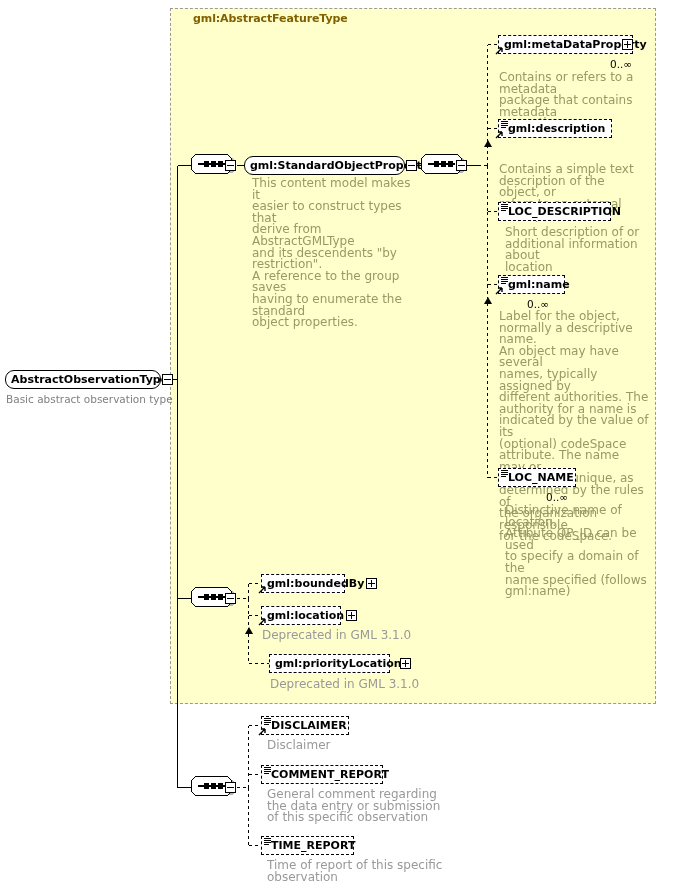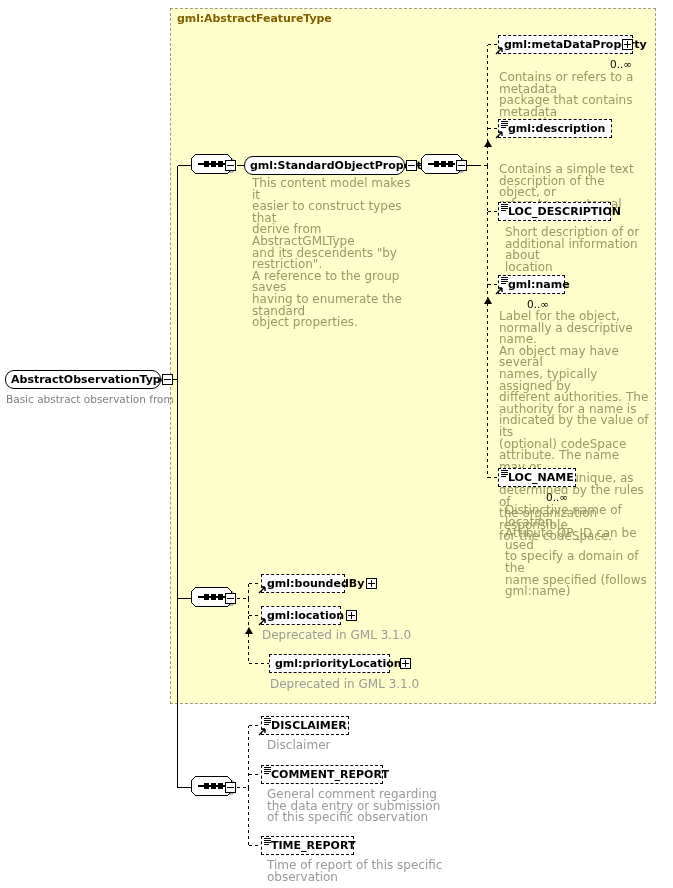--- a/index.html
+++ b/index.html
@@ -28,20 +28,21 @@
     border: 1px dashed #999999;
     box-sizing: border-box;
   }
   .panel-title {
     position: absolute;
     font-size: 11px;
     font-weight: bold;
     color: #806000;
     white-space: nowrap;
     letter-spacing: -0.1px;
+    margin-left: 16px;
   }
 
   
   svg.lines {
     position: absolute;
     left: 0; top: 0;
     width: 673px;
     height: 888px;
     pointer-events: none;
   }
@@ -231,21 +232,21 @@
       <path d="M 249 627 l 4 7 l -8 0 z"></path>
     </g>
   </svg>
 
   <div class="node solid rounded" style="left:5px; top:370px; width:156px;">
     <span class="label">AbstractObservationType</span>
   </div>
   <div class="ctrl" style="left:162px; top:374px;">
     <i class="h"></i>
   </div>
-  <div class="subtitle" style="left:6px; top:393px;">Basic abstract observation from</div>
+  <div class="subtitle" style="left:6px; top:393px;">Basic abstract observation type</div>
 
   <div class="seq" style="left:191px; top:154px;">
     <svg viewBox="0 0 45 23" xmlns="http://www.w3.org/2000/svg" shape-rendering="crispEdges">
       <polygon points="4,19 41,19 45,15 45,8 41,4 4,4" fill="#b4b4b4" stroke="none"></polygon>
       <polygon points="0.5,15.5 4.5,19.5 36.5,19.5 40.5,15.5 40.5,4.5 36.5,0.5 4.5,0.5 0.5,4.5" fill="#ffffff" stroke="#000000" stroke-width="1"></polygon>
       <rect x="7" y="9" width="27" height="2" fill="#000000"></rect>
       <rect x="13" y="7" width="5" height="6" fill="#000000"></rect>
       <rect x="20" y="7" width="5" height="6" fill="#000000"></rect>
       <rect x="27" y="7" width="5" height="6" fill="#000000"></rect>
     </svg>

